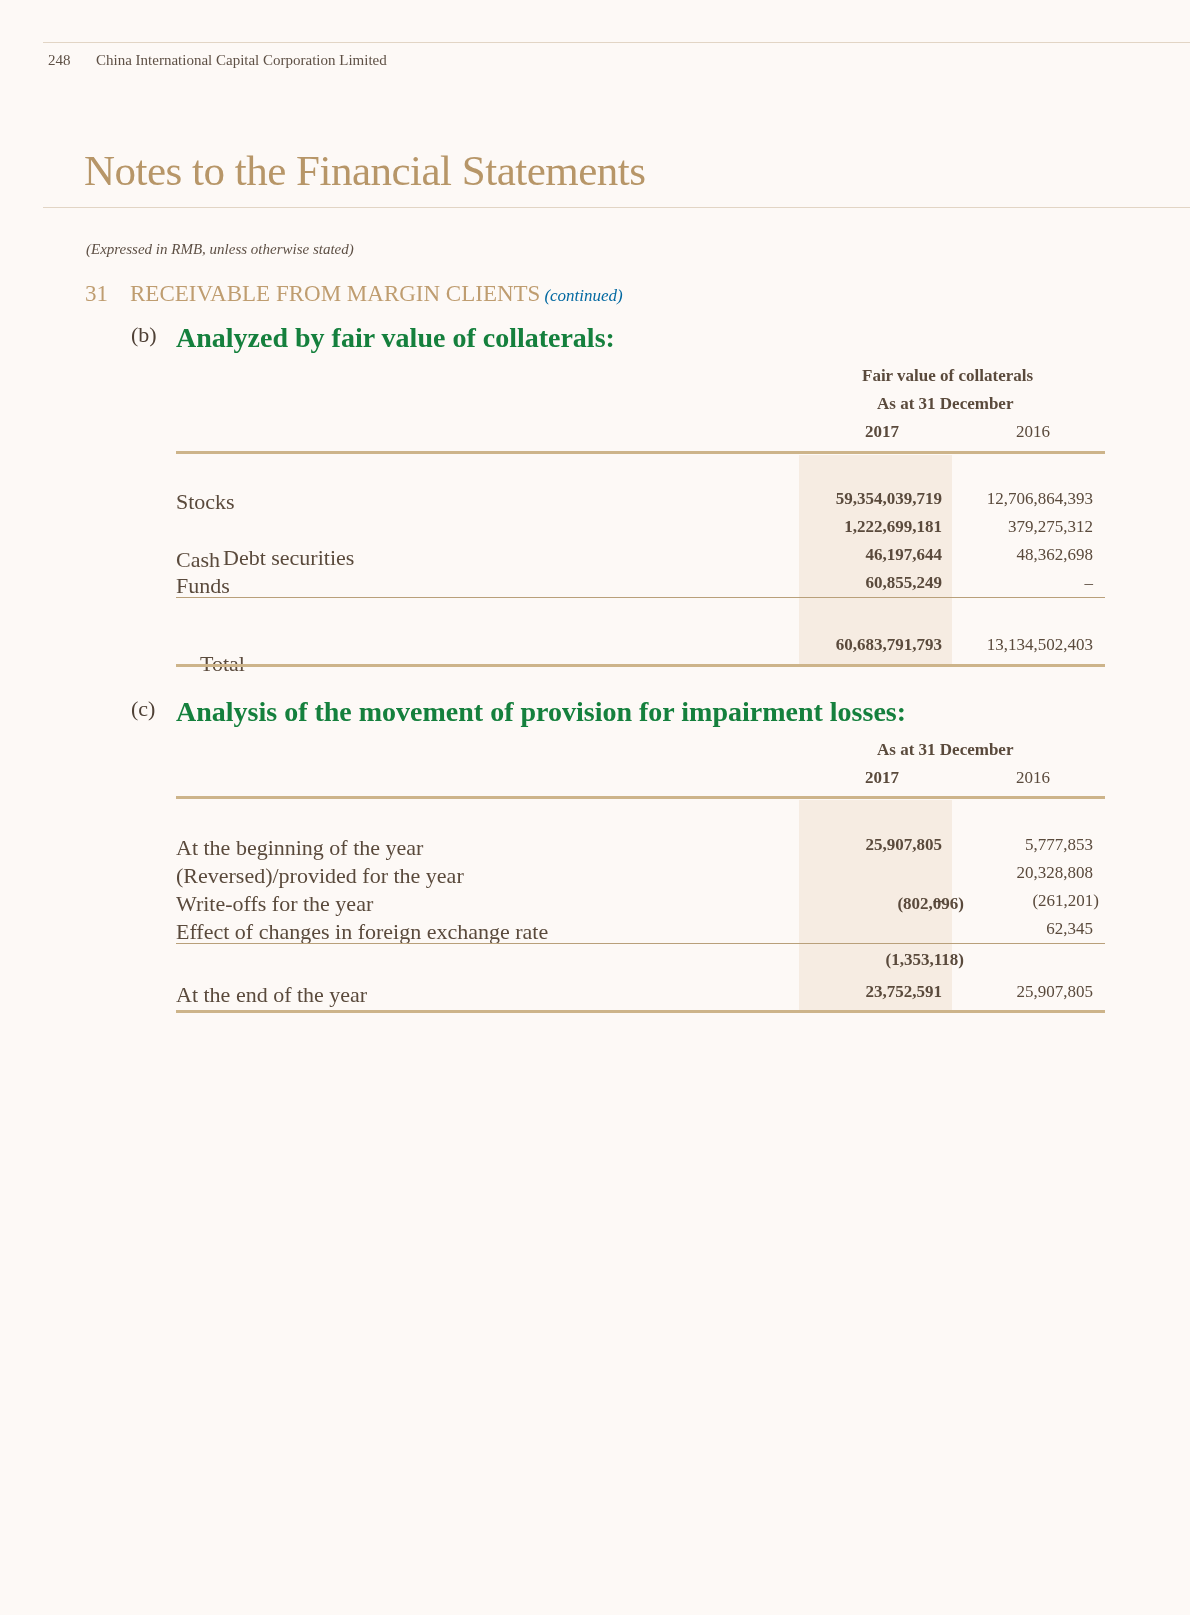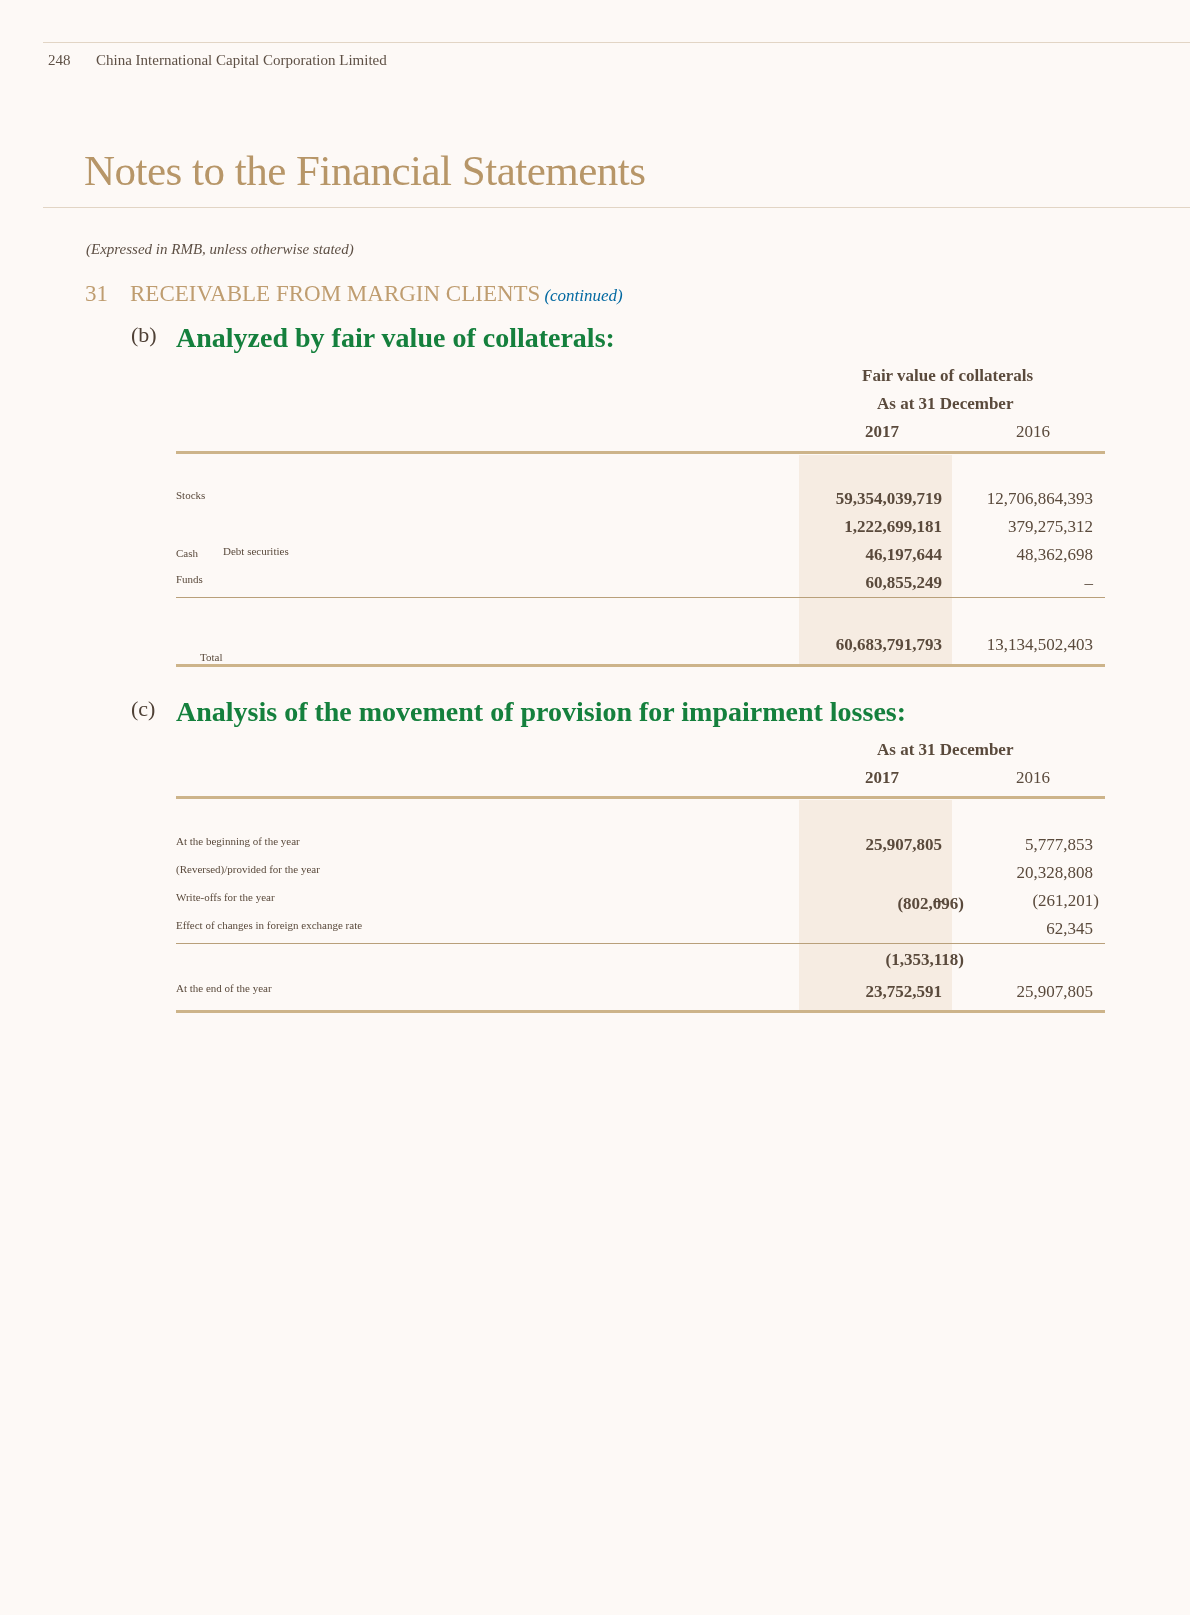--- a/index.html
+++ b/index.html
@@ -22,21 +22,21 @@
   .sub-title { left:176px; top:322px; font-size:28px; font-weight:bold; color:#15803d; }
 
   .shade { position:absolute; left:799px; width:153px; background:#f6ece2; }
   .trule { position:absolute; left:176px; width:929px; }
   .thick { height:3px; background:#cdb48a; }
   .thin { height:1px; background:#b9a07a; }
 
   .hd { font-size:17px; color:#5a4a3c; font-weight:bold; }
   .yr { font-size:17px; color:#5a4a3c; text-align:center; width:120px; }
   .yr.b { font-weight:bold; }
-  .label { left:176px; font-size:11px; color:#5a4a3c; }
+  .label { left:176px; font-size:22px; color:#5a4a3c; }
   .num { font-size:17px; text-align:right; width:180px; color:#5a4a3c; }
   .c17 { left:762px; font-weight:bold; }
   .c16 { left:913px; }
   .c17p { left:784px; font-weight:bold;margin-top:31px; }
   .c16p { left:919px; }
 </style>
 </head>
 <body>
 
 <div class="rule" style="left:43px; right:0; top:42px;"></div>

